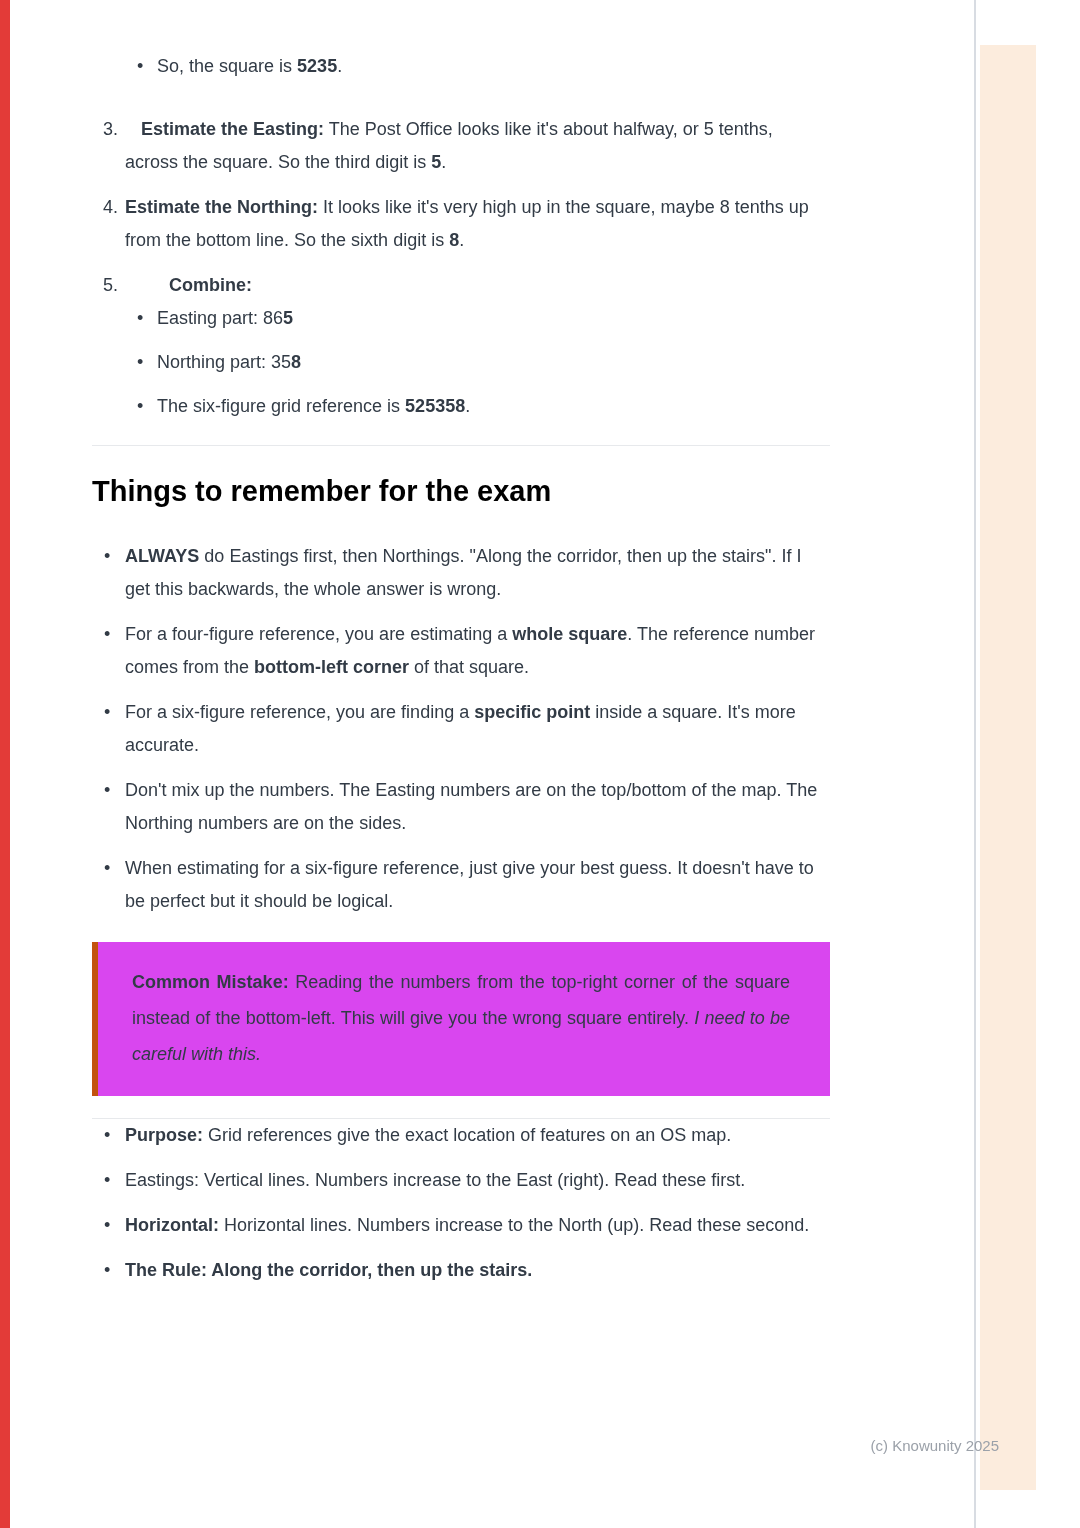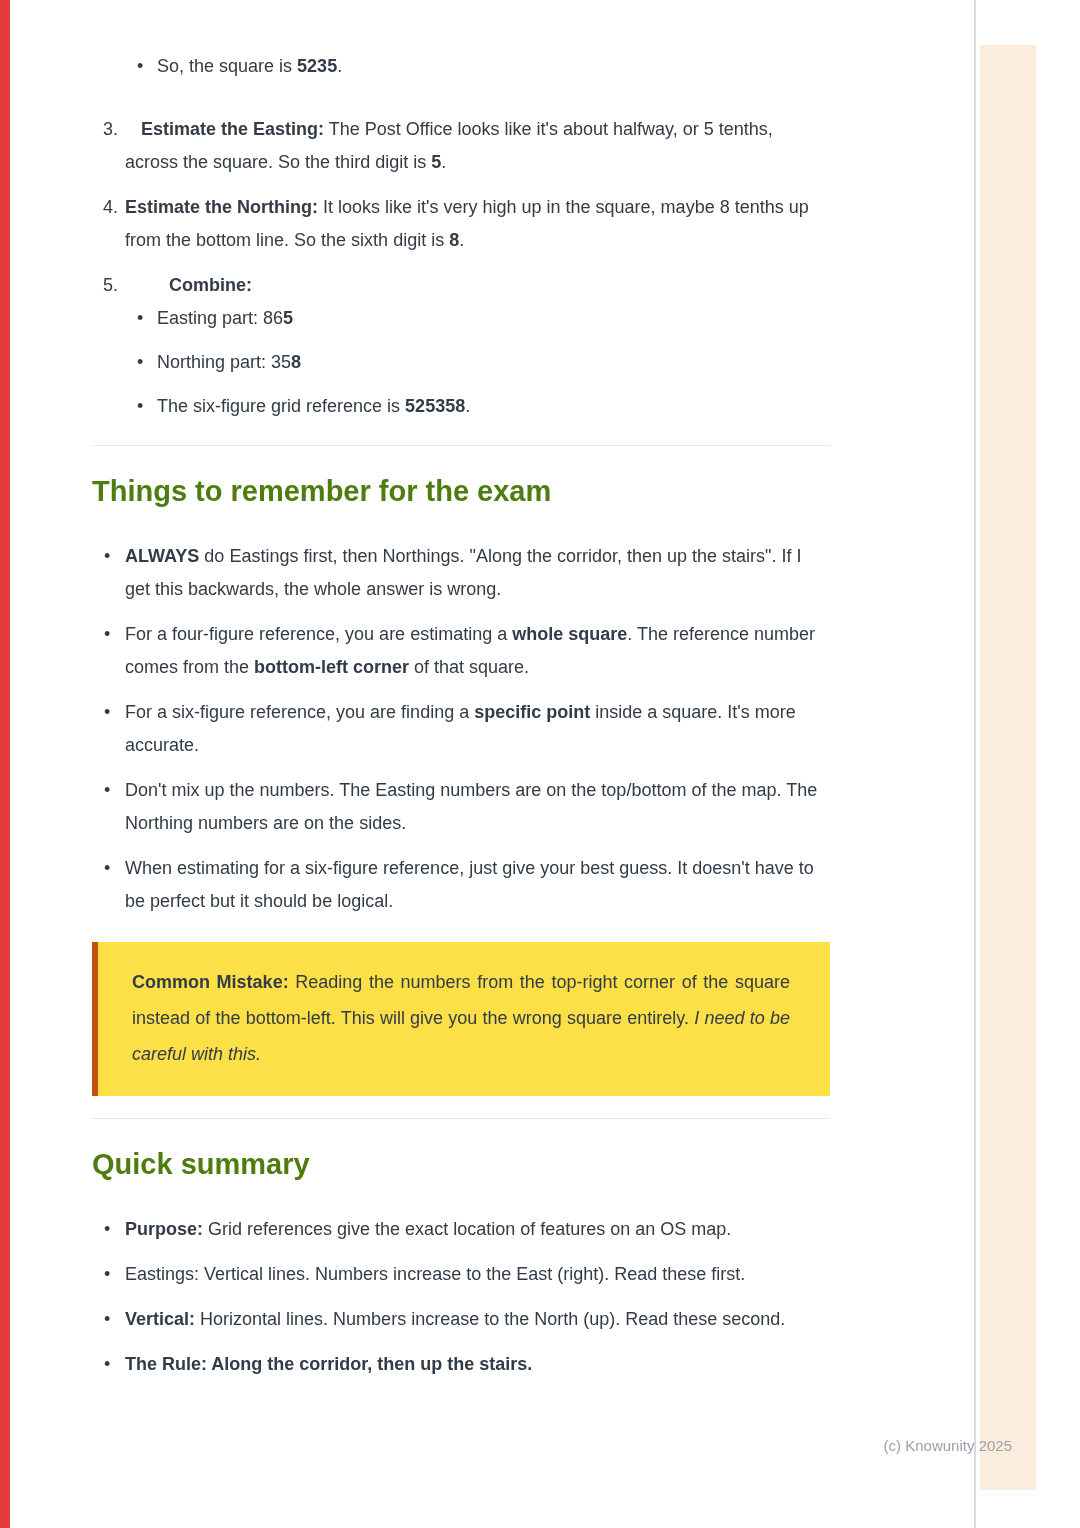--- a/index.html
+++ b/index.html
@@ -24,37 +24,37 @@
   .intro      { margin-bottom:30px; }
   .num-item   { margin-bottom:12px; }
   .sub-item   { margin-bottom:11px; }
   .sec-bullet { margin-bottom:12px; }
 
   .divider { border:none; border-top:1px solid #e7e9ec; height:0; margin:22px 0 0 0; }
 
   h2.section-title {
     margin:28px 0 31px 0;
     font-size:29px; line-height:35px; font-weight:700;
-    color:#4d7c0f;
+    color:#000000;
   }
 
   .callout {
     margin-top:24px;
-    background:#fde047;
+    background:#d946ef;
     border-left:6px solid #c3520e;
     box-sizing:border-box;
   }
   .callout .callout-text {
     padding:22px 40px 24px 34px;
     font-size:18px; line-height:36px;
     text-align:justify;
   }
 
   .footer {
-    position:absolute; top:1437px; right:68px;
+    position:absolute; top:1437px; right:81px;
     font-size:15px; color:#9ba1a9;text-align:center;
   }
 </style>
 </head>
 <body>
 
 <div class="left-stripe"></div>
 <div class="right-line"></div>
 <div class="right-stripe"></div>
 
@@ -117,33 +117,32 @@
     <span class="marker-bullet">•</span>
     <span class="txt"><span>When estimating for a six-figure reference, just give your best guess. It doesn't have to be perfect but it should be logical.</span></span>
   </div>
 
   <div class="callout">
     <div class="callout-text"><span style="font-weight: 700;">Common Mistake:</span><span> Reading the numbers from the top-right corner of the square instead of the bottom-left. This will give you the wrong square entirely. </span><span style="font-style: italic;">I need to be careful with this.</span></div>
   </div>
 
   <hr class="divider">
 
-  <h2 class="section-title">Quick summary</h2>
 
   <div class="row sec-bullet">
     <span class="marker-bullet">•</span>
     <span class="txt"><span style="font-weight: 700;">Purpose:</span><span> Grid references give the exact location of features on an OS map.</span></span>
   </div>
   <div class="row sec-bullet">
     <span class="marker-bullet">•</span>
     <span class="txt"><span style="font-weight: 400;">Eastings:</span><span> Vertical lines. Numbers increase to the East (right). Read these first.</span></span>
   </div>
   <div class="row sec-bullet">
     <span class="marker-bullet">•</span>
-    <span class="txt"><span style="font-weight: 700;">Vertical:</span><span> Horizontal lines. Numbers increase to the North (up). Read these second.</span></span>
+    <span class="txt"><span style="font-weight: 700;">Horizontal:</span><span> Horizontal lines. Numbers increase to the North (up). Read these second.</span></span>
   </div>
   <div class="row sec-bullet">
     <span class="marker-bullet">•</span>
     <span class="txt"><span style="font-weight: 700;">The Rule: Along the corridor, then up the stairs.</span></span>
   </div>
 
 </div>
 
 <div class="footer">(c) Knowunity 2025</div>
 

